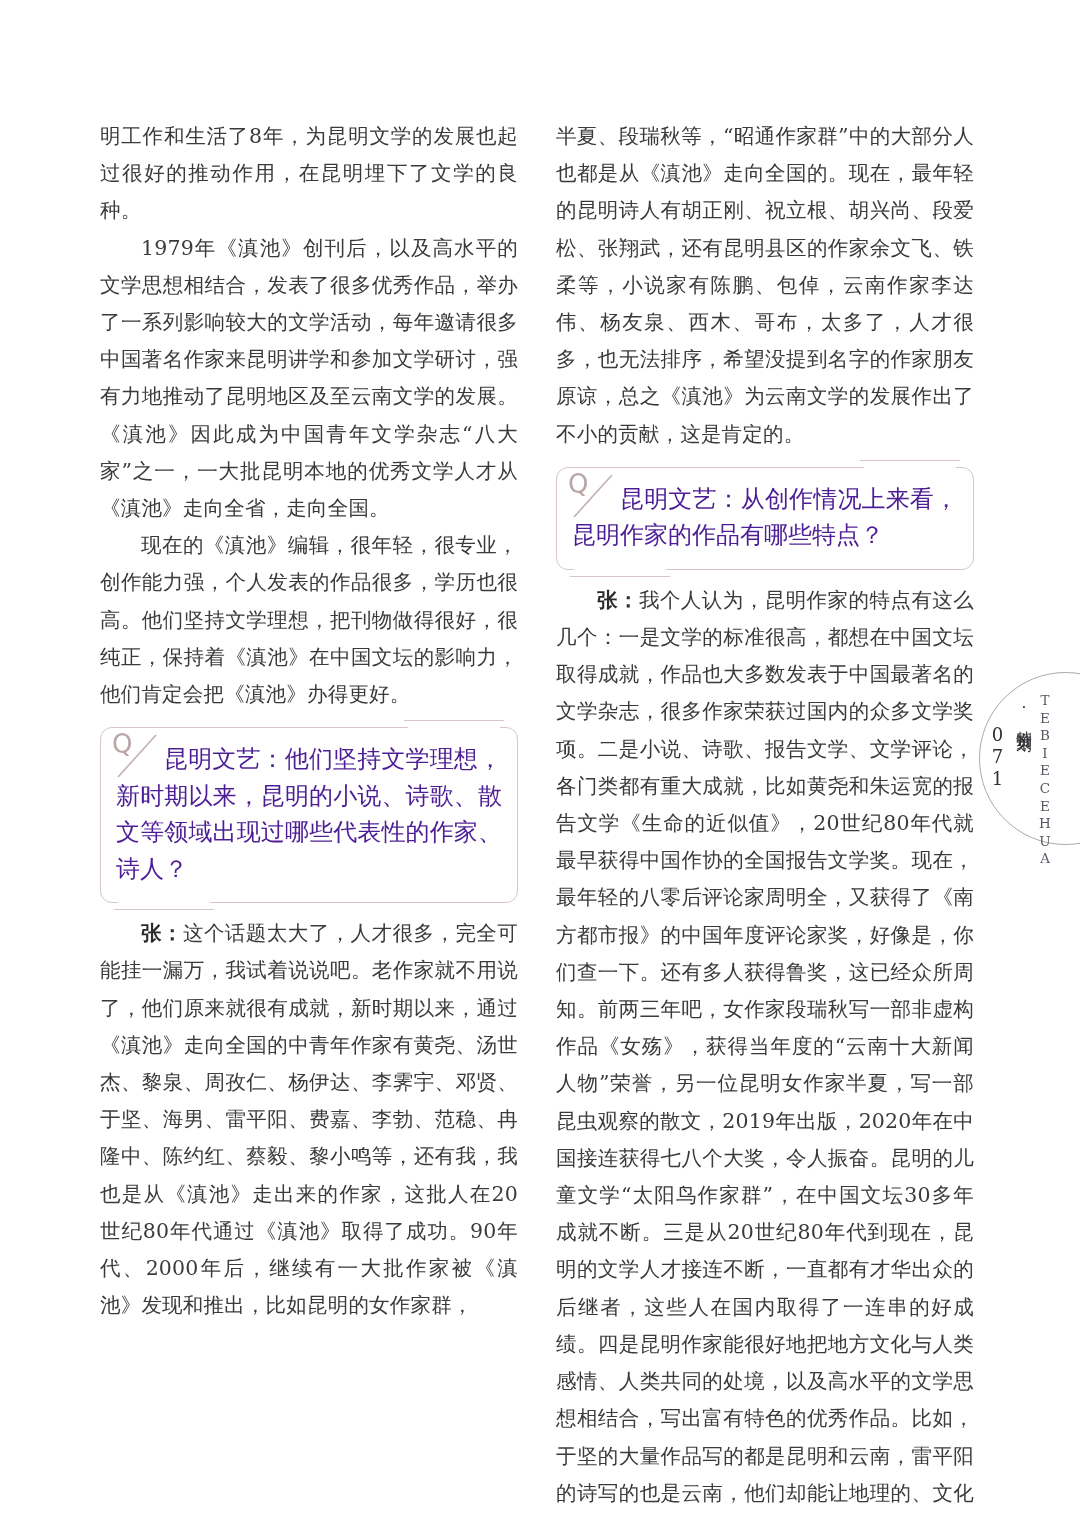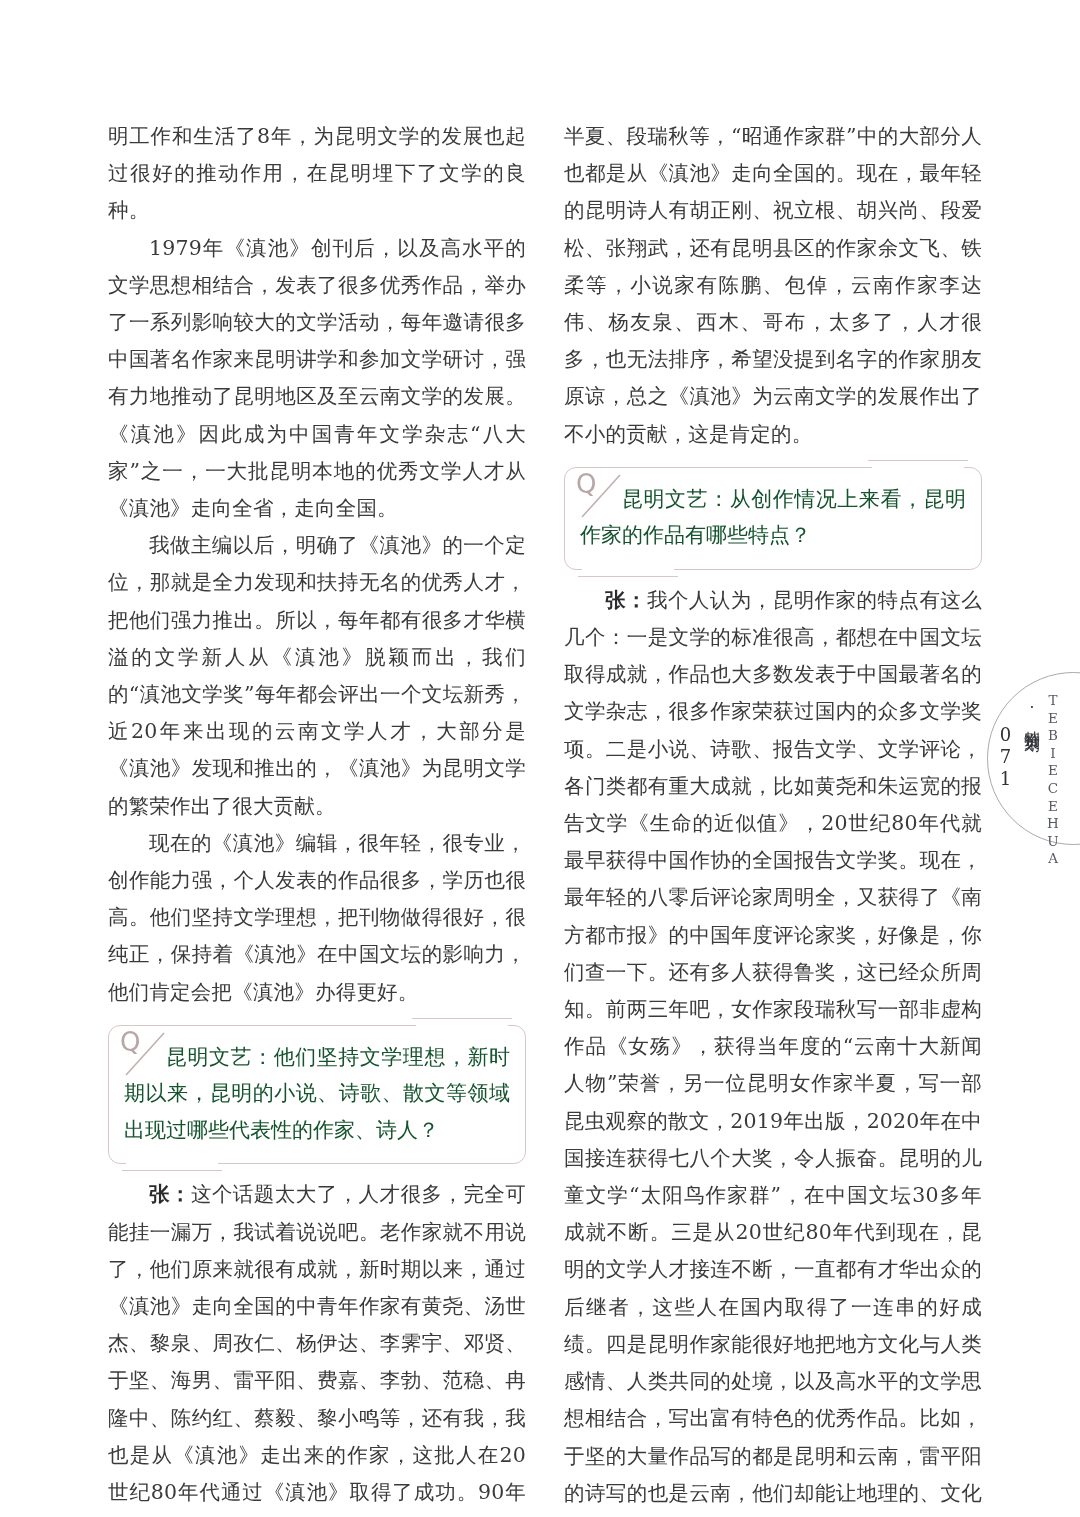--- a/index.html
+++ b/index.html
@@ -10,21 +10,21 @@
   body {
     width: 1080px;
     height: 1517px;
     position: relative;
     font-family: "DejaVu Serif", "Liberation Serif", serif;
     overflow: hidden;
   }
 
   .page {
     position: absolute;
-    left: 12px; top: 0;
+    left: 4px; top: 0;
     width: 1048px;
     height: 1517px;
     background: #ffffff;
   }
 
   
   .columns {
     position: absolute;
     left: 96px;
     top: 118px;
@@ -126,23 +126,23 @@
   }
   .q-mark .q-slash {
     position: absolute;
     left: 6px;
     top: 4px;
     width: 48px;
     height: 48px;
   }
 
   .qtext {
-    font-size: 21px;
+    font-size: 24px;
     line-height: 36.5px;
-    color: #14532d;
+    color: #4c1d95;
     text-indent: 2em;
     text-align: justify;
     text-justify: inter-character;
     margin: 0;
     font-family: "DejaVu Serif", "Liberation Serif", serif;
   }
 
   
   .side-marker {
     position: absolute;
@@ -200,21 +200,20 @@
 <body>
 
 <div class="page">
 
   <div class="columns">
 
     <div class="col col-left">
 
       <p class="para cont">明工作和生活了8年，为昆明文学的发展也起过很好的推动作用，在昆明埋下了文学的良种。</p>
       <p class="para">1979年《滇池》创刊后，以及高水平的文学思想相结合，发表了很多优秀作品，举办了一系列影响较大的文学活动，每年邀请很多中国著名作家来昆明讲学和参加文学研讨，强有力地推动了昆明地区及至云南文学的发展。《滇池》因此成为中国青年文学杂志“八大家”之一，一大批昆明本地的优秀文学人才从《滇池》走向全省，走向全国。</p>
-      <p class="para">我做主编以后，明确了《滇池》的一个定位，那就是全力发现和扶持无名的优秀人才，把他们强力推出。所以，每年都有很多才华横溢的文学新人从《滇池》脱颖而出，我们的“滇池文学奖”每年都会评出一个文坛新秀，近20年来出现的云南文学人才，大部分是《滇池》发现和推出的，《滇池》为昆明文学的繁荣作出了很大贡献。</p>
       <p class="para">现在的《滇池》编辑，很年轻，很专业，创作能力强，个人发表的作品很多，学历也很高。他们坚持文学理想，把刊物做得很好，很纯正，保持着《滇池》在中国文坛的影响力，他们肯定会把《滇池》办得更好。</p>
 
       <div class="qbox">
         <div class="frame"></div>
         <div class="gap-top"></div>
         <div class="line-top"></div>
         <div class="gap-bottom"></div>
         <div class="line-bottom"></div>
 
         <div class="q-mark">

